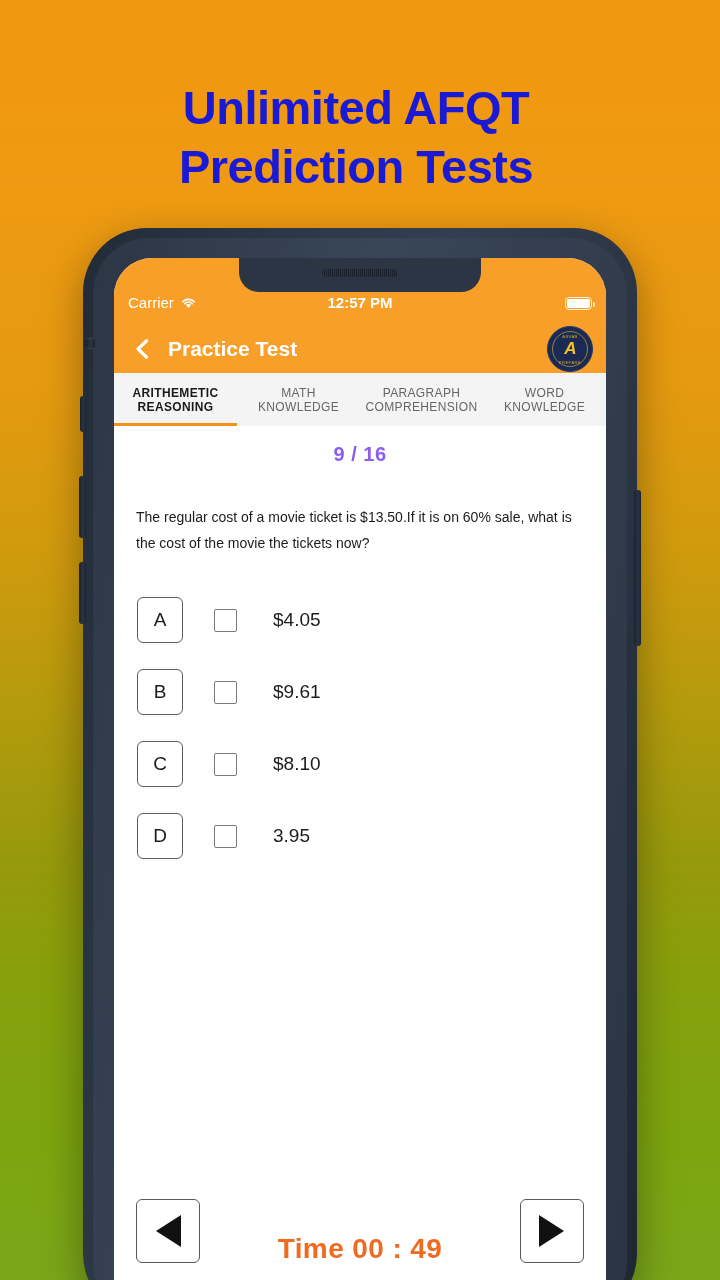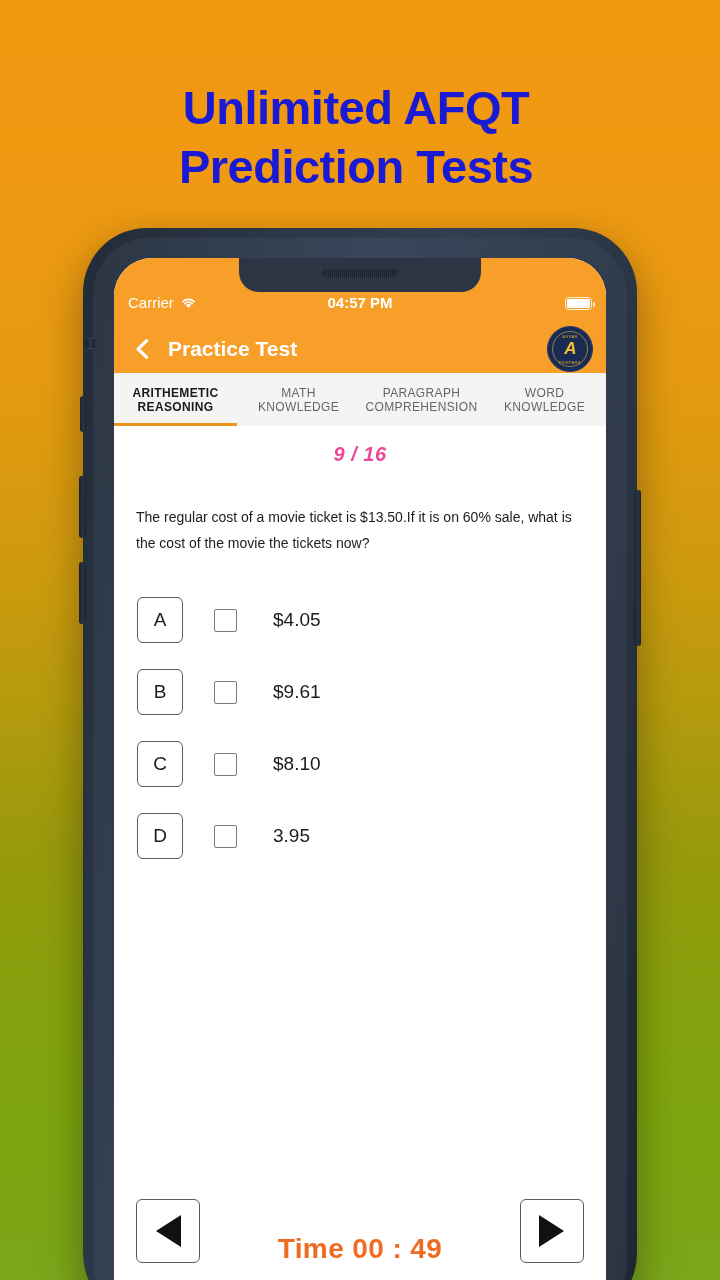--- a/index.html
+++ b/index.html
@@ -271,23 +271,22 @@
     top: 168px; left: 0;
     width: 492px;
     bottom: 0;
     background: #fff;
   }
   .qcounter {
     margin-top: 17px;
     text-align: center;
     font-size: 20px;
     font-weight: bold;
-    color: #ec4899;
+    color: #8b5cf6;
     letter-spacing: 0.5px;
-    font-style: italic;
   }
   .qtext {
     margin: 39px 22px 0 22px;
     font-size: 14px;
     line-height: 25.5px;
     color: #1c1c1c;
   }
 
   .options { margin-top: 42px; }
   .option-row {
@@ -389,21 +388,21 @@
 
       <div id="statusbar">
         <div class="sb-left">
           <span>Carrier</span>
           <svg class="wifi-icon" width="17" height="13" viewBox="0 0 17 13">
             <path d="M8.5 11.9 L5.9 8.9 a4 4 0 0 1 5.2 0 Z" fill="#fff"></path>
             <path d="M2.9 5.6 a8.2 8.2 0 0 1 11.2 0" stroke="#fff" stroke-width="1.7" fill="none" stroke-linecap="round"></path>
             <path d="M4.8 7.6 a5.5 5.5 0 0 1 7.4 0" stroke="#fff" stroke-width="1.7" fill="none" stroke-linecap="round"></path>
           </svg>
         </div>
-        <div class="sb-time">04:57 PM</div>
+        <div class="sb-time">12:57 PM</div>
         <div class="sb-battery">
             <i></i>
           </div>
       </div>
 
       <div id="navbar">
         <svg class="back-chevron" viewBox="0 0 24 24">
           <path d="M16 3 L6.5 12 L16 21" stroke="#fff" stroke-width="3.4" fill="none" stroke-linecap="round" stroke-linejoin="round"></path>
         </svg>
         <div class="nav-title">Practice Test</div>

